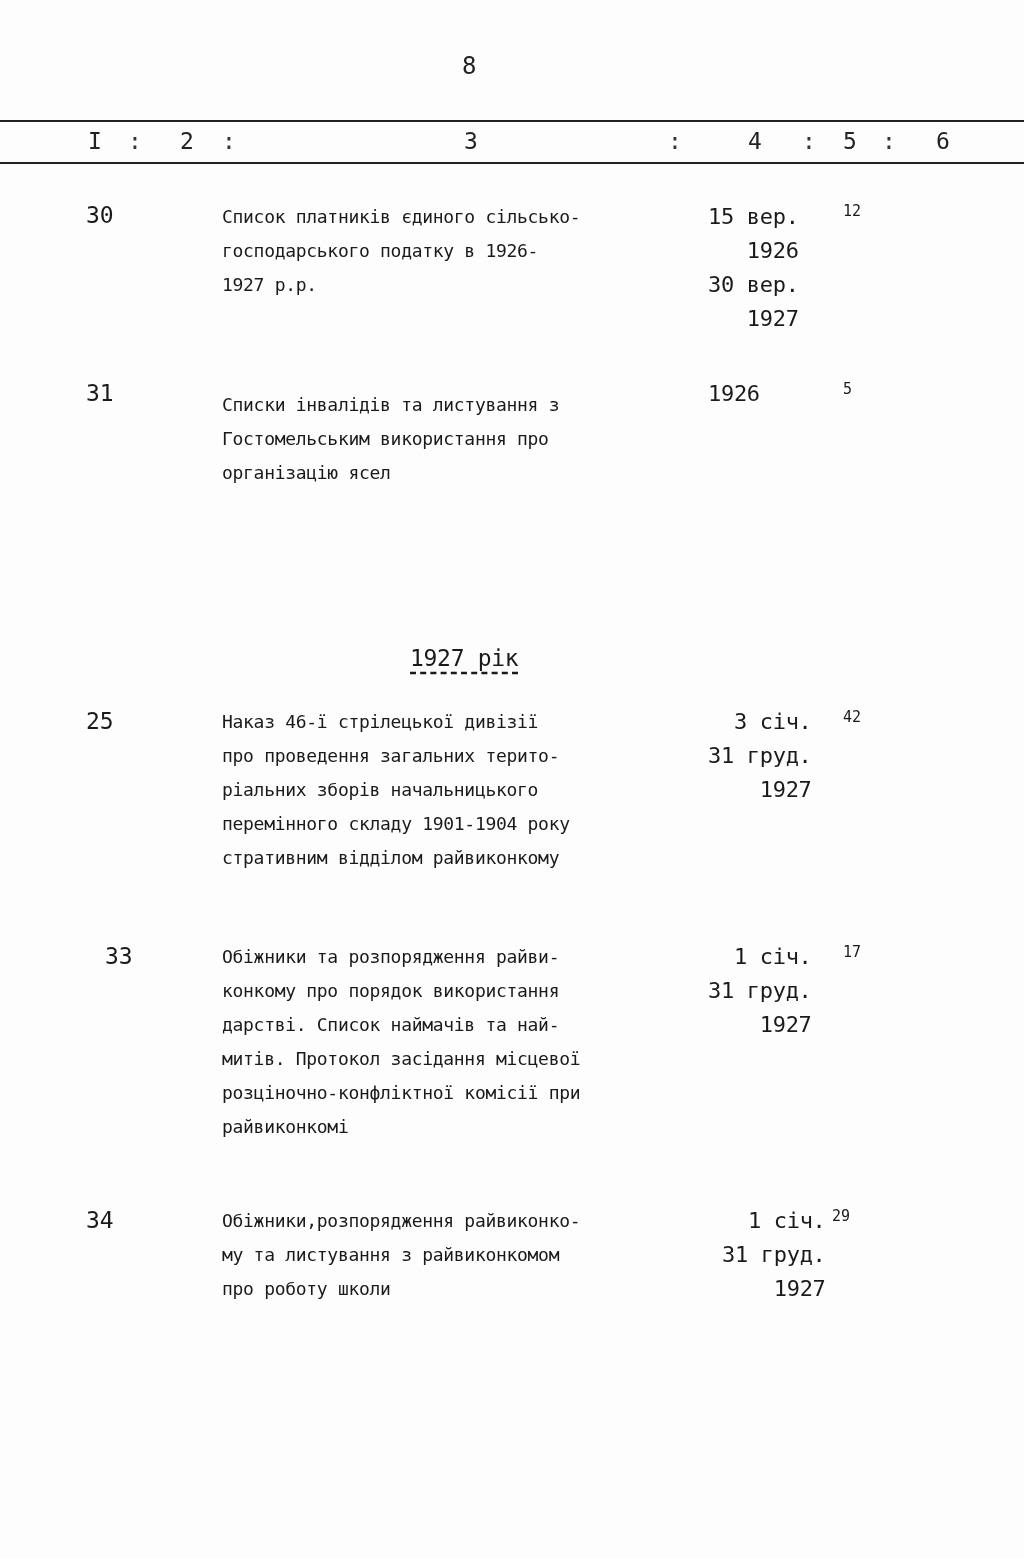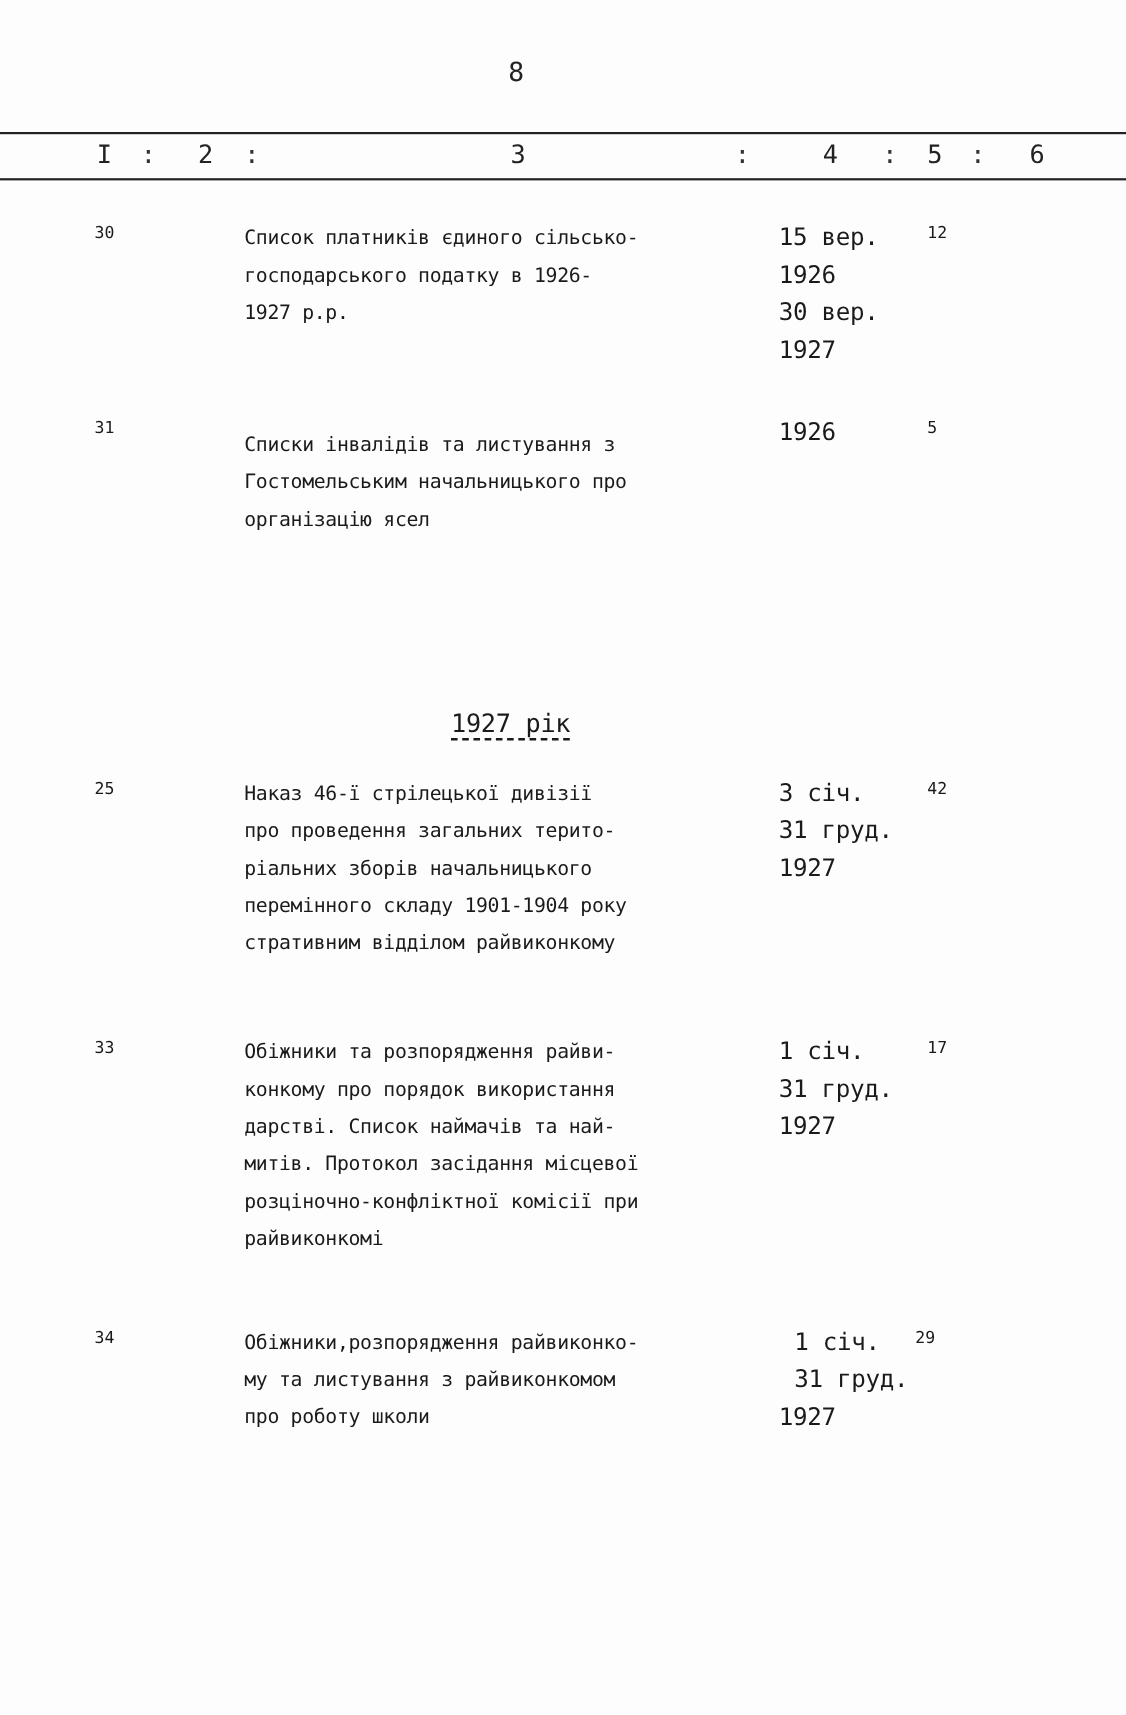--- a/index.html
+++ b/index.html
@@ -35,39 +35,39 @@
     .hdr {
       position: absolute;
       top: 128px;
       font-size: 23px;
       color: #222;
     }
     .hdr.sep { color: #333; }
     .entry-num {
       position: absolute;
       left: 86px;
-      font-size: 15px;
+      font-size: 23px;
     }
     .entry-title {
       position: absolute;
       left: 222px;
       width: 470px;
       font-size: 18px;
       line-height: 34px;
       letter-spacing: -0.3px;
     }
     .entry-title div { white-space: nowrap; }
     .entry-dates {
       position: absolute;
       left: 708px;
       font-size: 22px;
       line-height: 34px;
       letter-spacing: -0.3px;
     }
-    .entry-dates div { white-space: nowrap; }
+    .entry-dates div { white-space: nowrap; text-align: right; }
     .entry-sheets {
       position: absolute;
       font-size: 15px;
     }
     .section-heading {
       position: absolute;
       top: 645px;
       left: 410px;
       font-size: 23px;
       text-decoration: underline;
@@ -108,21 +108,21 @@
     <div>30 вер.</div>
     <div>1927</div>
   </div>
   <div class="entry-sheets" style="top:202px; left:843px;">12</div>
 </div>
 
 <div>
   <div class="entry-num" style="top:380px;">31</div>
   <div class="entry-title" style="top:388px;">
     <div>Списки інвалідів та листування з</div>
-    <div>Гостомельським начальницького про</div>
+    <div>Гостомельським використання про</div>
     <div>організацію ясел</div>
   </div>
   <div class="entry-dates" style="top:377px;">
     <div>1926</div>
   </div>
   <div class="entry-sheets" style="top:380px; left:843px;">5</div>
 </div>
 
 <div class="section-heading">1927 рік</div>
 
@@ -137,21 +137,21 @@
   </div>
   <div class="entry-dates" style="top:705px;">
     <div>3 січ.</div>
     <div>31 груд.</div>
     <div>1927</div>
   </div>
   <div class="entry-sheets" style="top:708px; left:843px;">42</div>
 </div>
 
 <div>
-  <div class="entry-num" style="top:943px;">33</div>
+  <div class="entry-num" style="top:943px;margin-left:19px;">33</div>
   <div class="entry-title" style="top:940px;">
     <div>Обіжники та розпорядження райви-</div>
     <div>конкому про порядок використання</div>
     <div>дарстві. Список наймачів та най-</div>
     <div>митів. Протокол засідання місцевої</div>
     <div>розціночно-конфліктної комісії при</div>
     <div>райвиконкомі</div>
   </div>
   <div class="entry-dates" style="top:940px;">
     <div>1 січ.</div>

